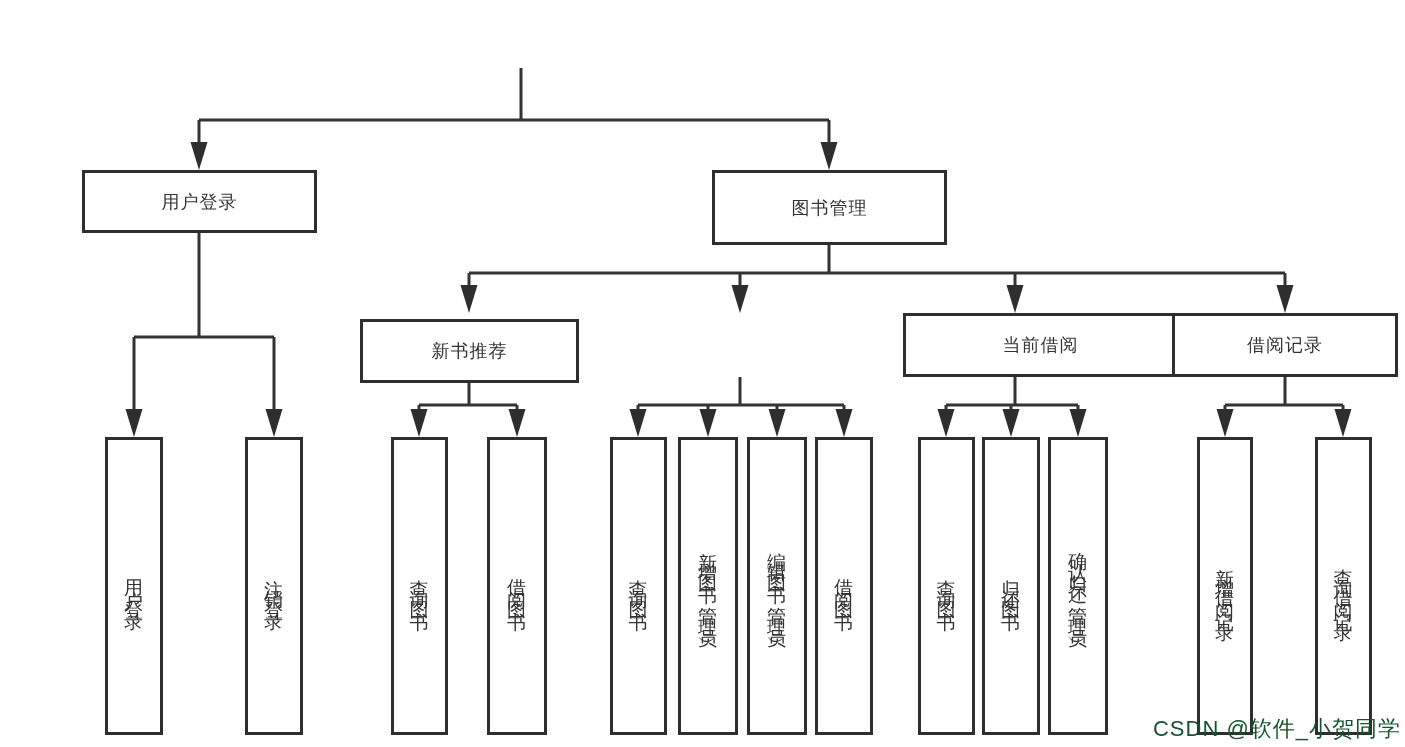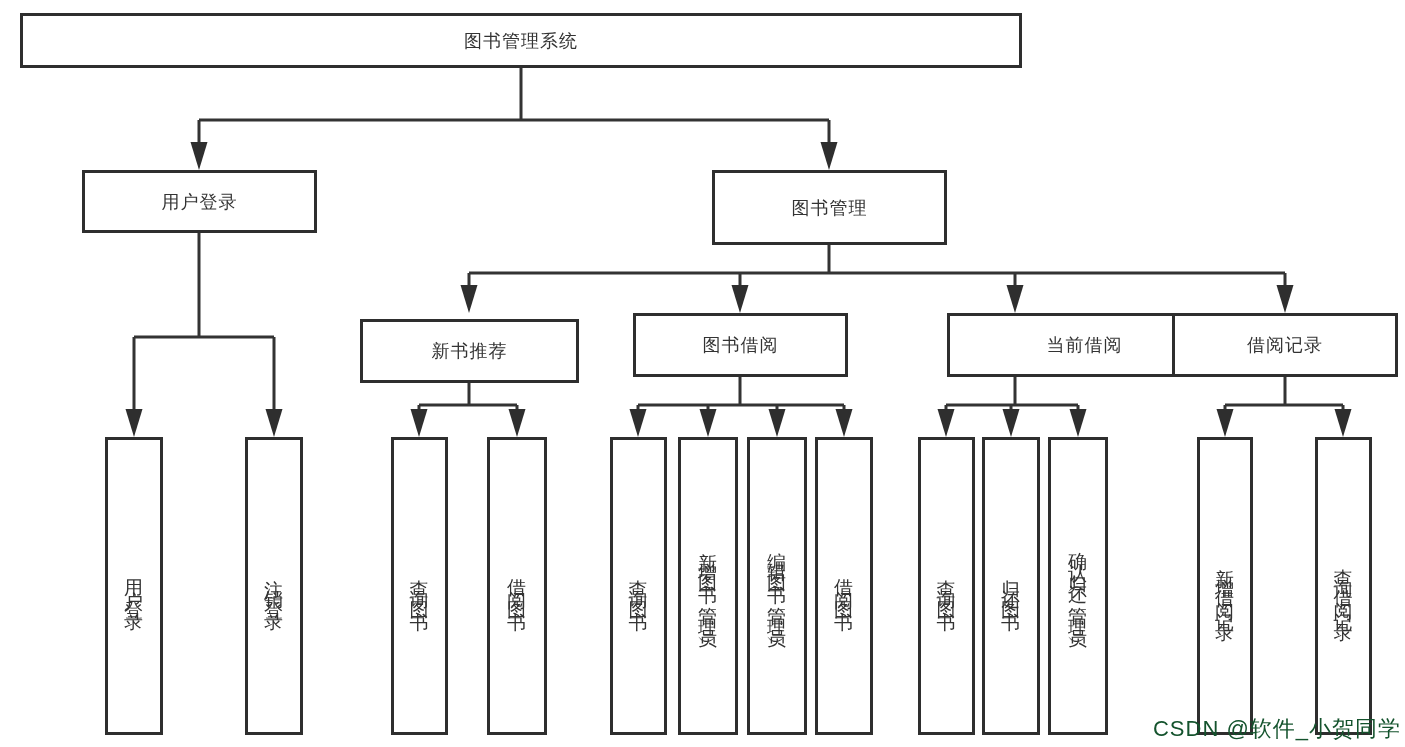--- a/index.html
+++ b/index.html
@@ -37,21 +37,21 @@
     letter-spacing:11px;
     line-height:1;
     white-space:nowrap;
   }
   
   #root-box   {left:20px;  top:13px;  width:1002px;height:55px;}
   #user-login {left:82px;  top:170px; width:235px; height:63px;}
   #book-mgmt  {left:712px; top:170px; width:235px; height:75px;}
   #new-books  {left:360px; top:313px; width:219px; height:64px;margin-top:6px;}
   #book-borrow{left:633px; top:313px; width:215px; height:64px;}
-  #cur-borrow {left:903px; top:313px; width:275px; height:64px;margin-left:44px;}
+  #cur-borrow {left:903px; top:313px; width:275px; height:64px;}
   #borrow-rec {left:1172px;top:313px; width:226px; height:64px;}
 
   #leaf-a1{left:105px; width:58px;}
   #leaf-a2{left:245px; width:58px;}
   #leaf-b1{left:391px; width:57px;}
   #leaf-b2{left:487px; width:60px;}
   #leaf-c1{left:610px; width:57px;}
   #leaf-c2{left:678px; width:60px;}
   #leaf-c3{left:747px; width:60px;}
   #leaf-c4{left:815px; width:58px;}
@@ -102,36 +102,30 @@
       <polygon points="768.5,409 785.5,409 777,437"></polygon>
       <polygon points="835.5,409 852.5,409 844,437"></polygon>
       <polygon points="937.5,409 954.5,409 946,437"></polygon>
       <polygon points="1002.5,409 1019.5,409 1011,437"></polygon>
       <polygon points="1069.5,409 1086.5,409 1078,437"></polygon>
       <polygon points="1216.5,409 1233.5,409 1225,437"></polygon>
       <polygon points="1334.5,409 1351.5,409 1343,437"></polygon>
     </g>
   </svg>
 
-  <div class="hbox" id="root-box">
-    <span>图书管理系统</span>
-  </div>
 
   <div class="hbox" id="user-login">
     <span>用户登录</span>
   </div>
   <div class="hbox" id="book-mgmt">
     <span>图书管理</span>
   </div>
 
   <div class="hbox" id="new-books">
     <span>新书推荐</span>
-  </div>
-  <div class="hbox" id="book-borrow">
-    <span>图书借阅</span>
   </div>
   <div class="hbox" id="cur-borrow">
     <span>当前借阅</span>
   </div>
   <div class="hbox" id="borrow-rec">
     <span>借阅记录</span>
   </div>
 
   <div class="vbox" id="leaf-a1">
     <span>用户登录</span>

